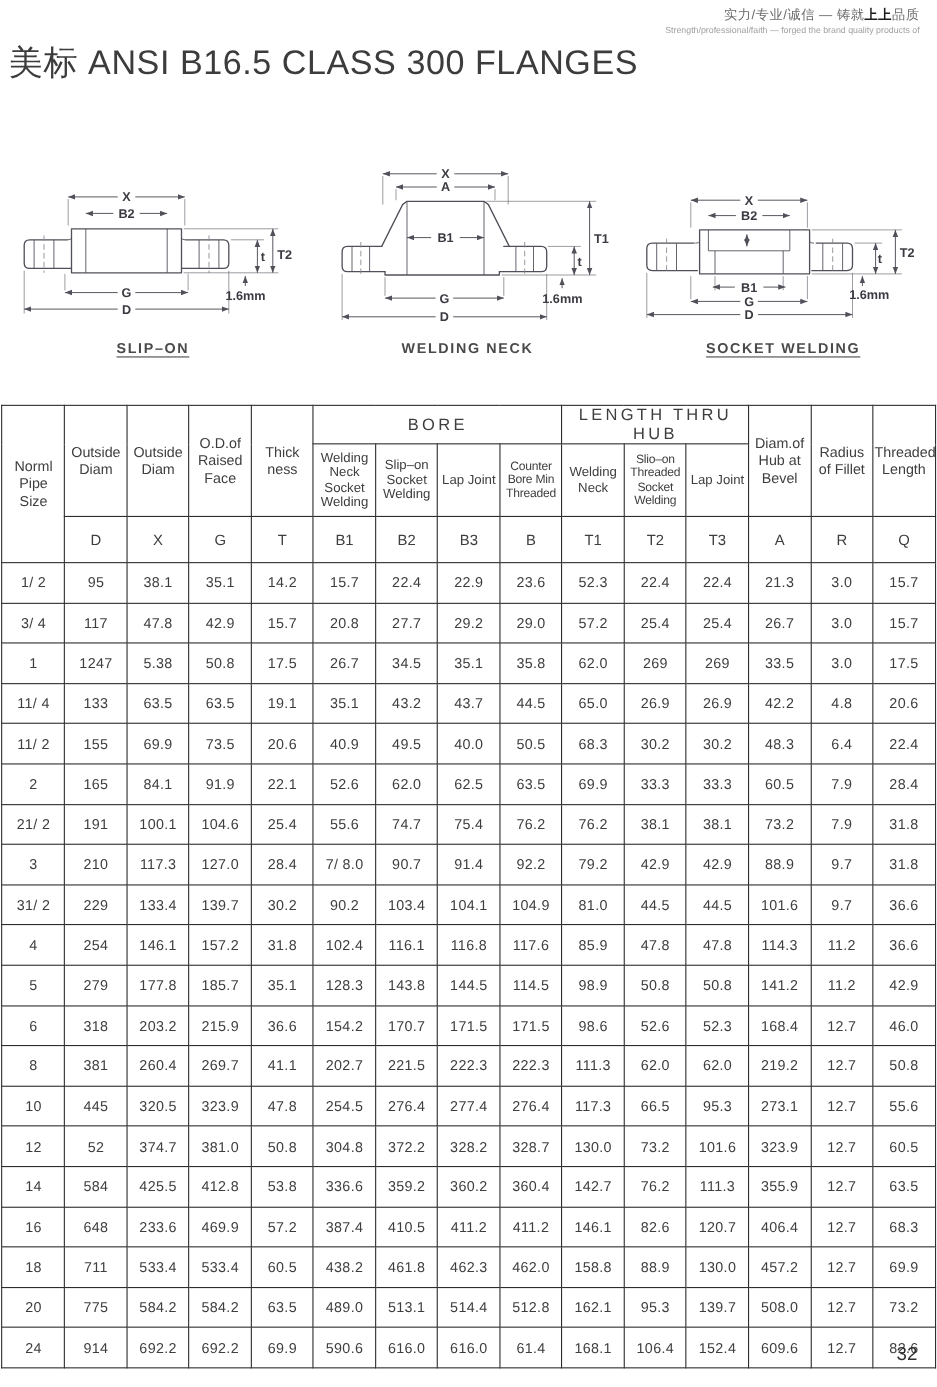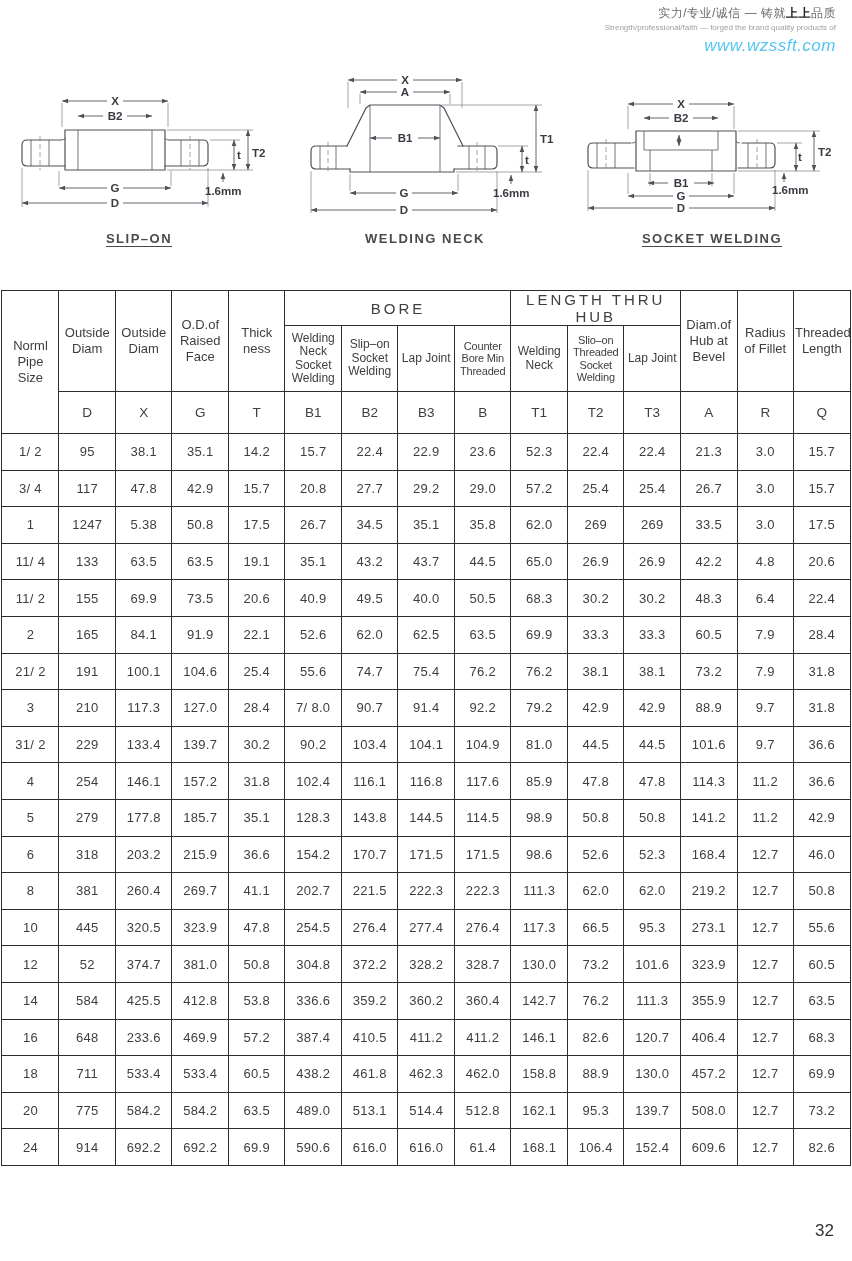--- a/index.html
+++ b/index.html
@@ -48,23 +48,23 @@
   .page-number{position:absolute;right:18px;bottom:20px;font-size:17px;color:#303030;}
 </style>
 </head>
 <body>
 
 <div class="page">
 
   <div class="brand-header">
     <div class="slogan-cn"><span>实力/专业/诚信 — 铸就</span><b>上上</b><span>品质</span></div>
     <div class="slogan-en">Strength/professional/faith — forged the brand quality products of</div>
-    <div class="website">www.wzssft.com</div>
   </div>
 
+  <h1 class="page-title">美标 ANSI B16.5 CLASS 300 FLANGES</h1>
 
   <div class="diagrams">
 
     <div class="diagram">
       <svg width="270" height="126" viewBox="0 24 270 126">
         <defs>
           <marker id="aS" viewBox="0 0 10 10" refX="9" refY="5" markerWidth="8" markerHeight="8" orient="auto-start-reverse">
             <path d="M0,1.5 L9,5 L0,8.5 z" fill="#50505a"></path>
           </marker>
         </defs>

